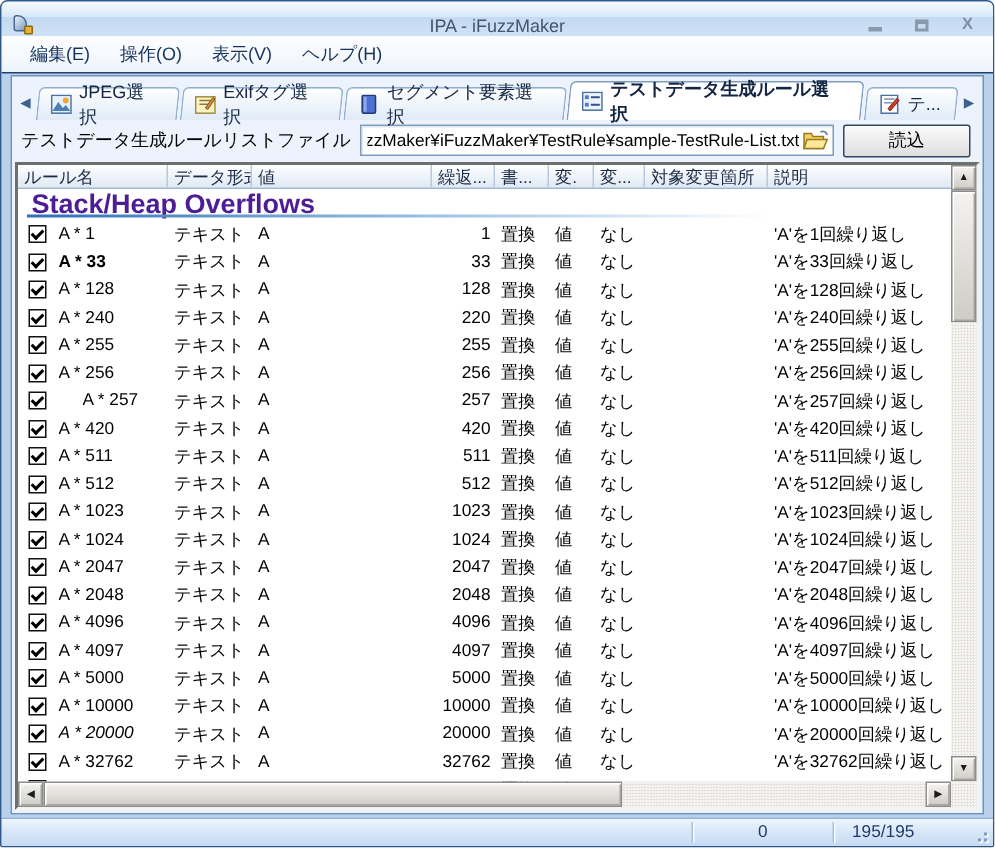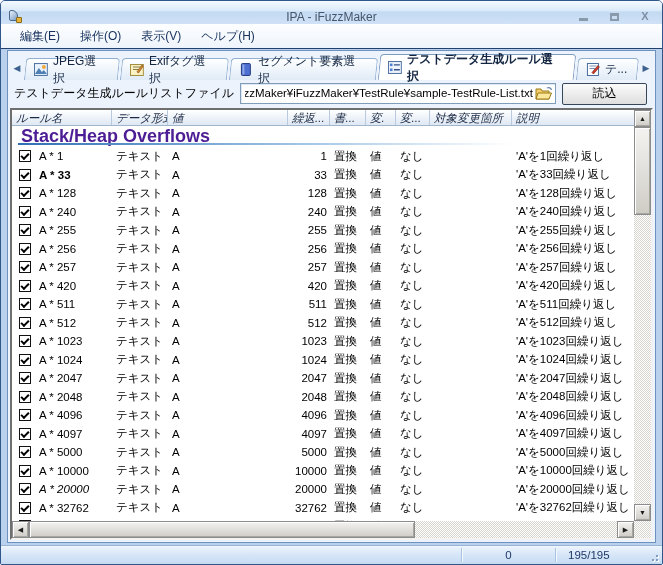--- a/index.html
+++ b/index.html
@@ -58,21 +58,21 @@
   .folder-icon { flex:0 0 18px; height:15px; margin-left:2px; }
   .load-btn { margin-left:auto; width:96px; height:22px; font-size:12px; color:#000;
     background:linear-gradient(#fbfbfb,#dedede); border:1px solid #36475c; border-radius:2px;
     display:flex; align-items:center; justify-content:center; margin-right:2px; }
   
   .table-wrap { flex:1 1 auto; margin:1px 2px 2px 2px; position:relative; background:#fff;
     border:2px solid; border-color:#6f6f6f #f2f2f2 #f2f2f2 #6f6f6f; min-height:0; }
   .tbl { position:absolute; left:0; top:0; right:17px; bottom:17px; overflow:hidden; background:#fff; }
   .thead { height:16px; display:flex; background:linear-gradient(#ffffff,#ebf1f8 60%,#dfe8f3);
     border-bottom:1px solid #9fb6cf; font-size:11.5px; color:#1c2b45; }
-  .th { padding:1px 20px 0 4px; border-right:1px solid #b9cade; white-space:nowrap; overflow:hidden;font-style:italic; }
+  .th { padding:1px 20px 0 4px; border-right:1px solid #b9cade; white-space:nowrap; overflow:hidden; }
   .c1{width:100px;} .c2{width:56px;} .c3{width:120px;} .c4{width:42px; text-align:right; padding-right:5px;}
   .c5{width:36px;} .c6{width:30px;} .c7{width:34px;} .c8{width:82px;} .c9{flex:1; border-right:none;}
   .section-row { height:21px; display:flex; align-items:center; padding-left:9px; position:relative; }
   .section-title { font-size:18px; font-weight:bold; color:#4c1d95; font-family:"Liberation Sans","DejaVu Sans",sans-serif; }
   .section-row::after { content:""; position:absolute; left:6px; right:120px; bottom:2px; height:2px;
     background:linear-gradient(to right,#2f6fb5,#9cc2e4 55%,rgba(255,255,255,0)); }
   .rows { overflow:hidden; }
   .trow { height:18.5px; display:flex; align-items:center; font-size:11.5px; color:#000; white-space:nowrap; }
   .trow .cell { overflow:hidden; padding:0 3px 0 4px; }
   .namecell { width:100px; display:flex; align-items:center; }
@@ -266,21 +266,21 @@
     <span class="cell c8"></span>
     <span class="cell c9">'A'を128回繰り返し</span>
   </div>
               <div class="trow">
     <span class="namecell">
       <span class="checkbox"></span>
       <span class="cell" style="padding-left:0;">A * 240</span>
     </span>
     <span class="cell c2">テキスト</span>
     <span class="cell c3">A</span>
-    <span class="cell c4">240</span>
+    <span class="cell c4">220</span>
     <span class="cell c5">置換</span>
     <span class="cell c6">値</span>
     <span class="cell c7">なし</span>
     <span class="cell c8"></span>
     <span class="cell c9">'A'を240回繰り返し</span>
   </div>
               <div class="trow">
     <span class="namecell">
       <span class="checkbox"></span>
       <span class="cell" style="padding-left:0;">A * 255</span>
@@ -304,21 +304,21 @@
     <span class="cell c4">256</span>
     <span class="cell c5">置換</span>
     <span class="cell c6">値</span>
     <span class="cell c7">なし</span>
     <span class="cell c8"></span>
     <span class="cell c9">'A'を256回繰り返し</span>
   </div>
               <div class="trow">
     <span class="namecell">
       <span class="checkbox"></span>
-      <span class="cell" style="padding-left:0;">A * 257</span>
+      <span class="cell" style="padding-left:0;margin-left:16px;">A * 257</span>
     </span>
     <span class="cell c2">テキスト</span>
     <span class="cell c3">A</span>
     <span class="cell c4">257</span>
     <span class="cell c5">置換</span>
     <span class="cell c6">値</span>
     <span class="cell c7">なし</span>
     <span class="cell c8"></span>
     <span class="cell c9">'A'を257回繰り返し</span>
   </div>

